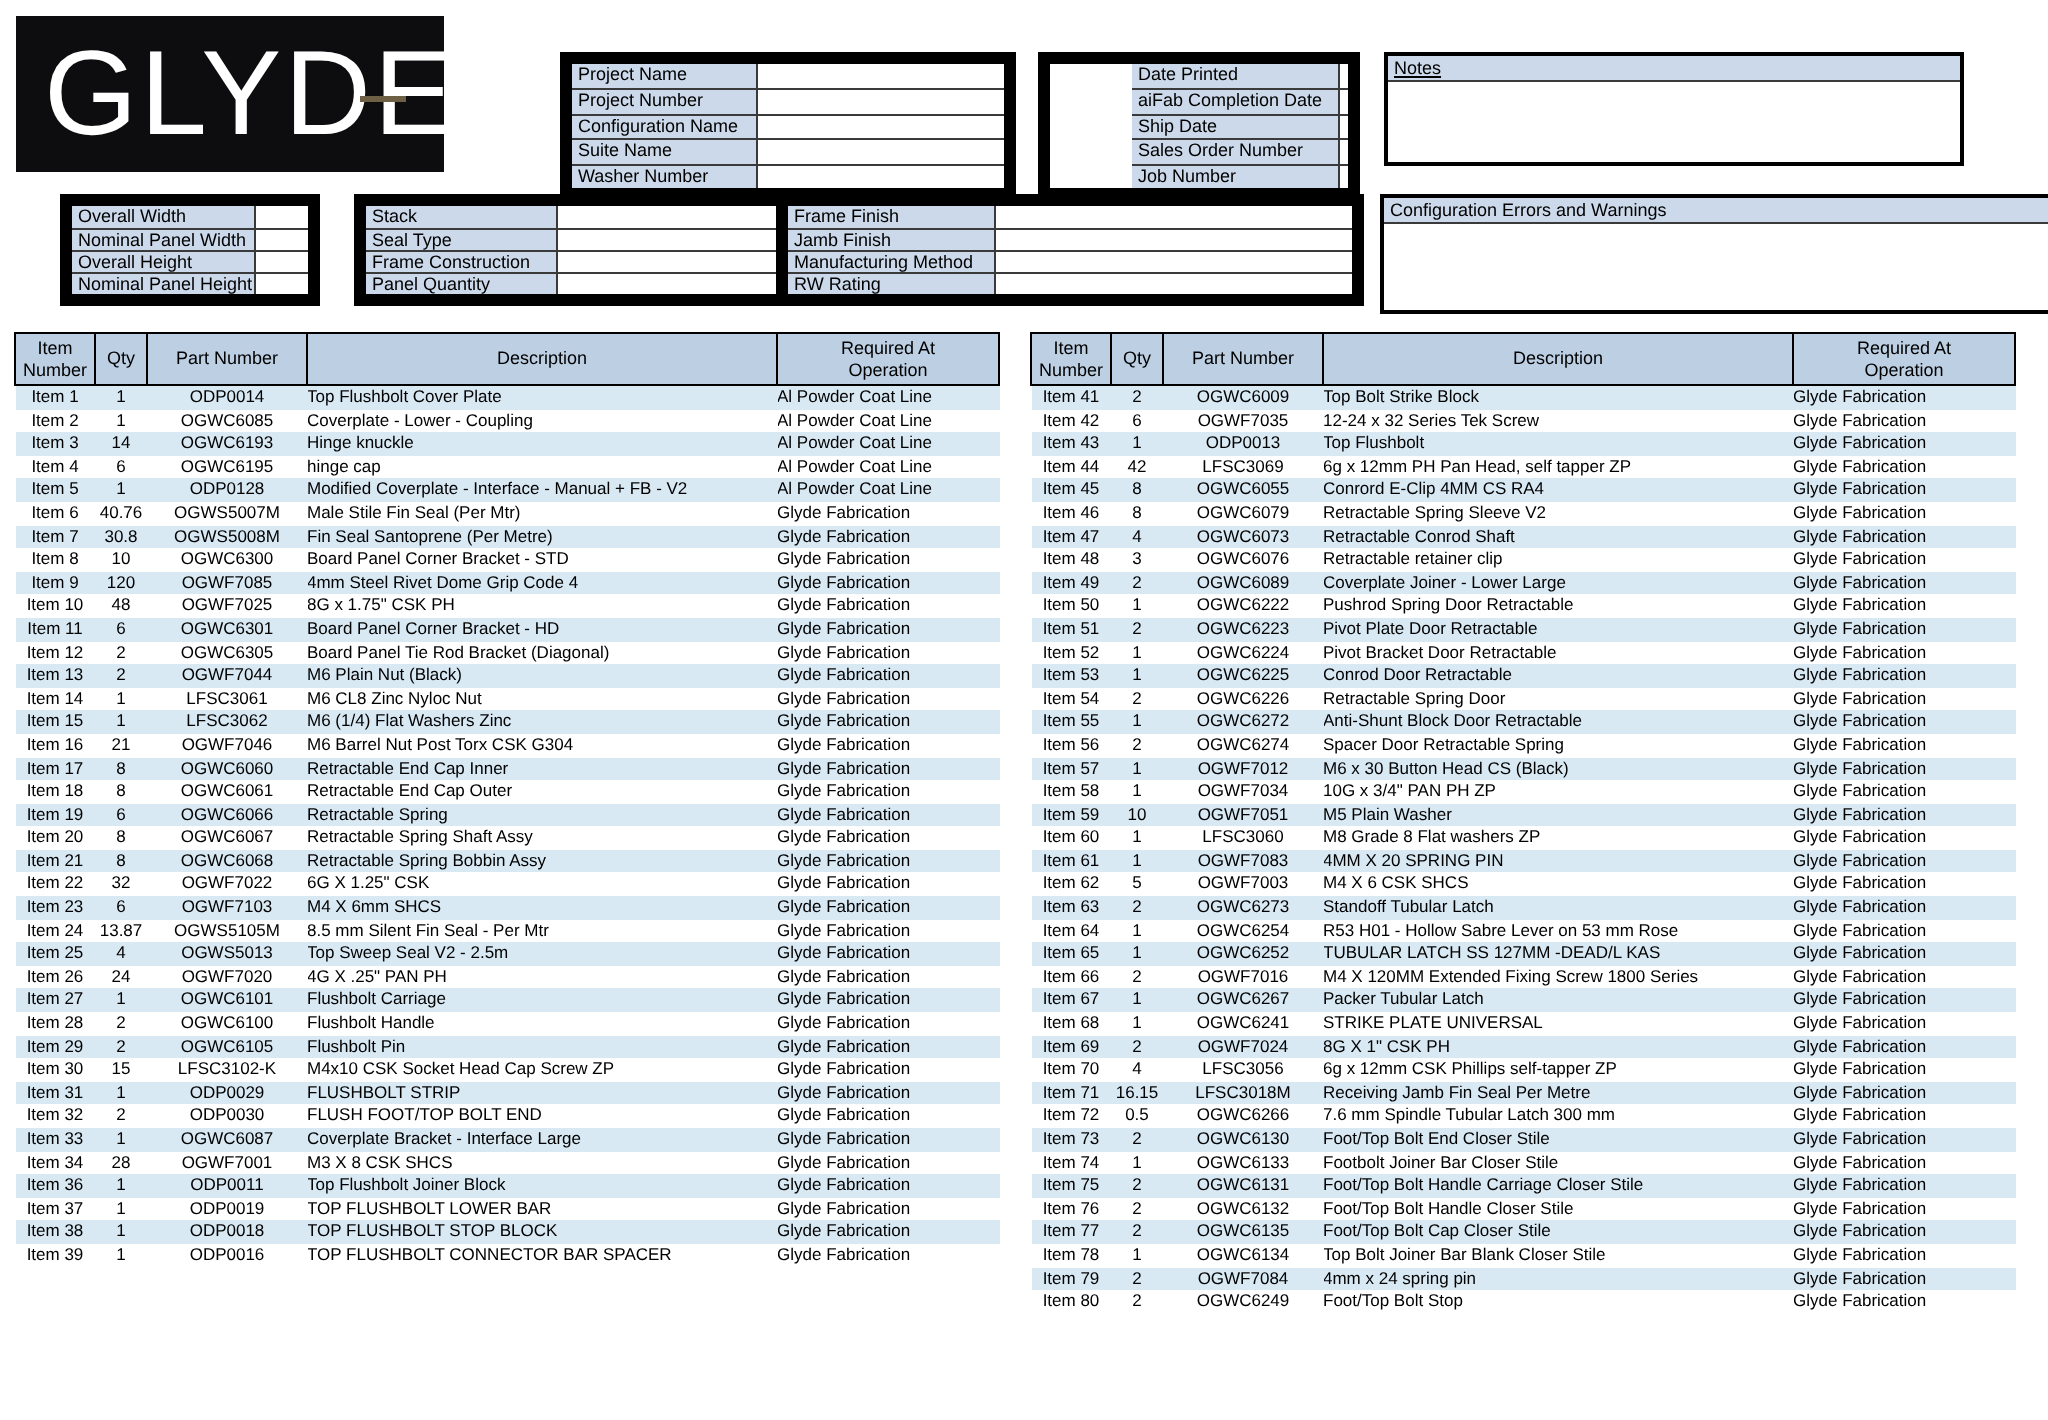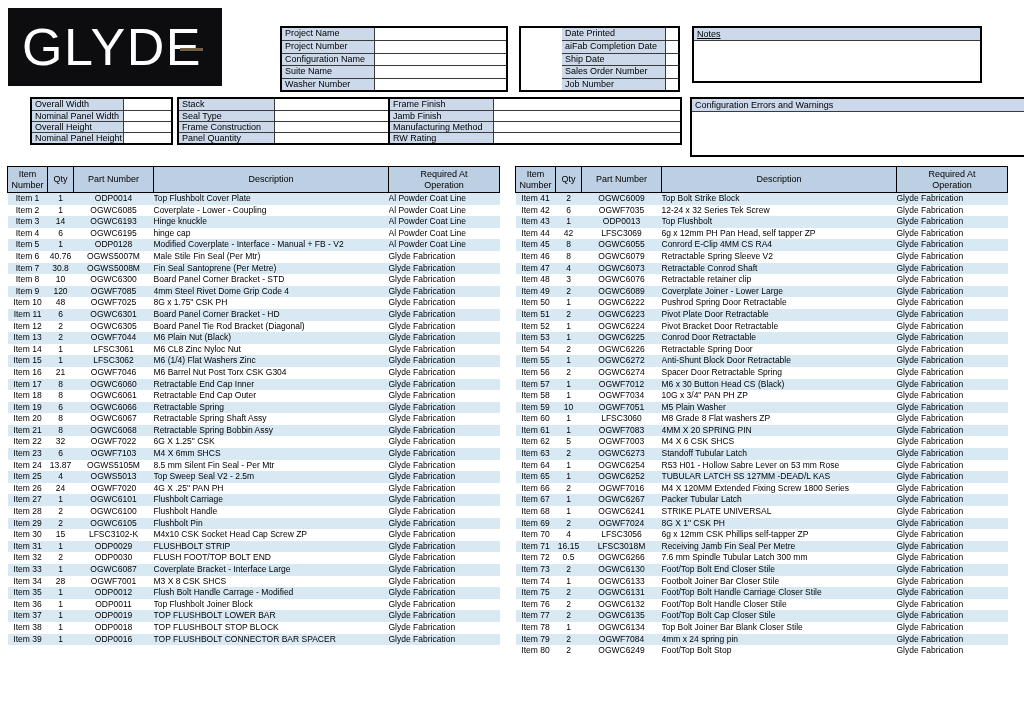--- a/index.html
+++ b/index.html
@@ -2,26 +2,26 @@
 <html><head>
 <meta charset="utf-8">
 <style>
   * { margin:0; padding:0; box-sizing:border-box; }
   html,body { width:1024px; height:710px; background:#ffffff;
     font-family:"Liberation Sans", sans-serif; color:#000; }
   .page { position:relative; width:1024px; height:710px; overflow:hidden; }
 
   
   .logo { position:absolute; left:8px; top:8px; width:214px; height:78px; background:#0d0d0f; }
-  .logo-text { position:absolute; left:14px; top:0; line-height:78px; font-size:52px;
+  .logo-text { position:absolute; left:14px; top:0; line-height:78px; font-size:60px;
     letter-spacing:1.5px; color:#ffffff; font-weight:400; }
   .logo-dash { position:absolute; left:172px; top:40px; width:23px; height:3px; background:#6e6044; }
 
   
-  .kv { position:absolute; border:2px solid #000000; background:#fff; }
+  .kv { position:absolute; border:6px solid #000000; background:#fff; }
   .kv-row { display:flex; height:var(--rh); border-top:1px solid #3a3a3a; overflow:hidden; }
   .kv-row:first-child { border-top:none; }
   .kv-label { width:var(--lw); flex:0 0 var(--lw); background:#ccd9ea; border-right:1px solid #3a3a3a;
     font-size:9px; line-height:calc(var(--rh) - 1px); padding-left:3px; white-space:nowrap; overflow:hidden; }
   .kv-value { flex:1; font-size:9px; line-height:calc(var(--rh) - 1px); padding-left:4px;
     white-space:nowrap; overflow:hidden;margin-top:29px; }
 
   
   .panel { position:absolute; border:2px solid #000; background:#fff; }
   .panel-title { background:#ccd9ea; border-bottom:1px solid #3a3a3a; font-size:9px;
@@ -98,21 +98,21 @@
         <div class="kv-label">Job Number</div>
         <div class="kv-value">Not processed</div>
       </div>
     </div>
 
   <div class="panel" style="left:692px; top:26px; width:290px; height:57px;text-decoration:underline;">
     <div class="panel-title">Notes</div>
     <div class="panel-body"></div>
   </div>
 
-  <div class="kv" style="left:30px; top:97px; width:143px; --lw:92px; --rh:11px;">
+  <div class="kv" style="left:30px; top:97px; width:130px; --lw:92px; --rh:11px;">
       <div class="kv-row">
         <div class="kv-label">Overall Width</div>
         <div class="kv-value">3700</div>
       </div>
       <div class="kv-row">
         <div class="kv-label">Nominal Panel Width</div>
         <div class="kv-value">867</div>
       </div>
       <div class="kv-row">
         <div class="kv-label">Overall Height</div>
@@ -412,27 +412,20 @@
           <td class="c4">Glyde Fabrication</td>
         </tr>
         <tr>
           <td class="c0">Item 34</td>
           <td class="c1">28</td>
           <td class="c2">OGWF7001</td>
           <td class="c3">M3 X 8 CSK SHCS</td>
           <td class="c4">Glyde Fabrication</td>
         </tr>
         <tr>
-          <td class="c0">Item 35</td>
-          <td class="c1">1</td>
-          <td class="c2">ODP0012</td>
-          <td class="c3">Flush Bolt Handle Carrage - Modified</td>
-          <td class="c4">Glyde Fabrication</td>
-        </tr>
-        <tr>
           <td class="c0">Item 36</td>
           <td class="c1">1</td>
           <td class="c2">ODP0011</td>
           <td class="c3">Top Flushbolt Joiner Block</td>
           <td class="c4">Glyde Fabrication</td>
         </tr>
         <tr>
           <td class="c0">Item 37</td>
           <td class="c1">1</td>
           <td class="c2">ODP0019</td>

